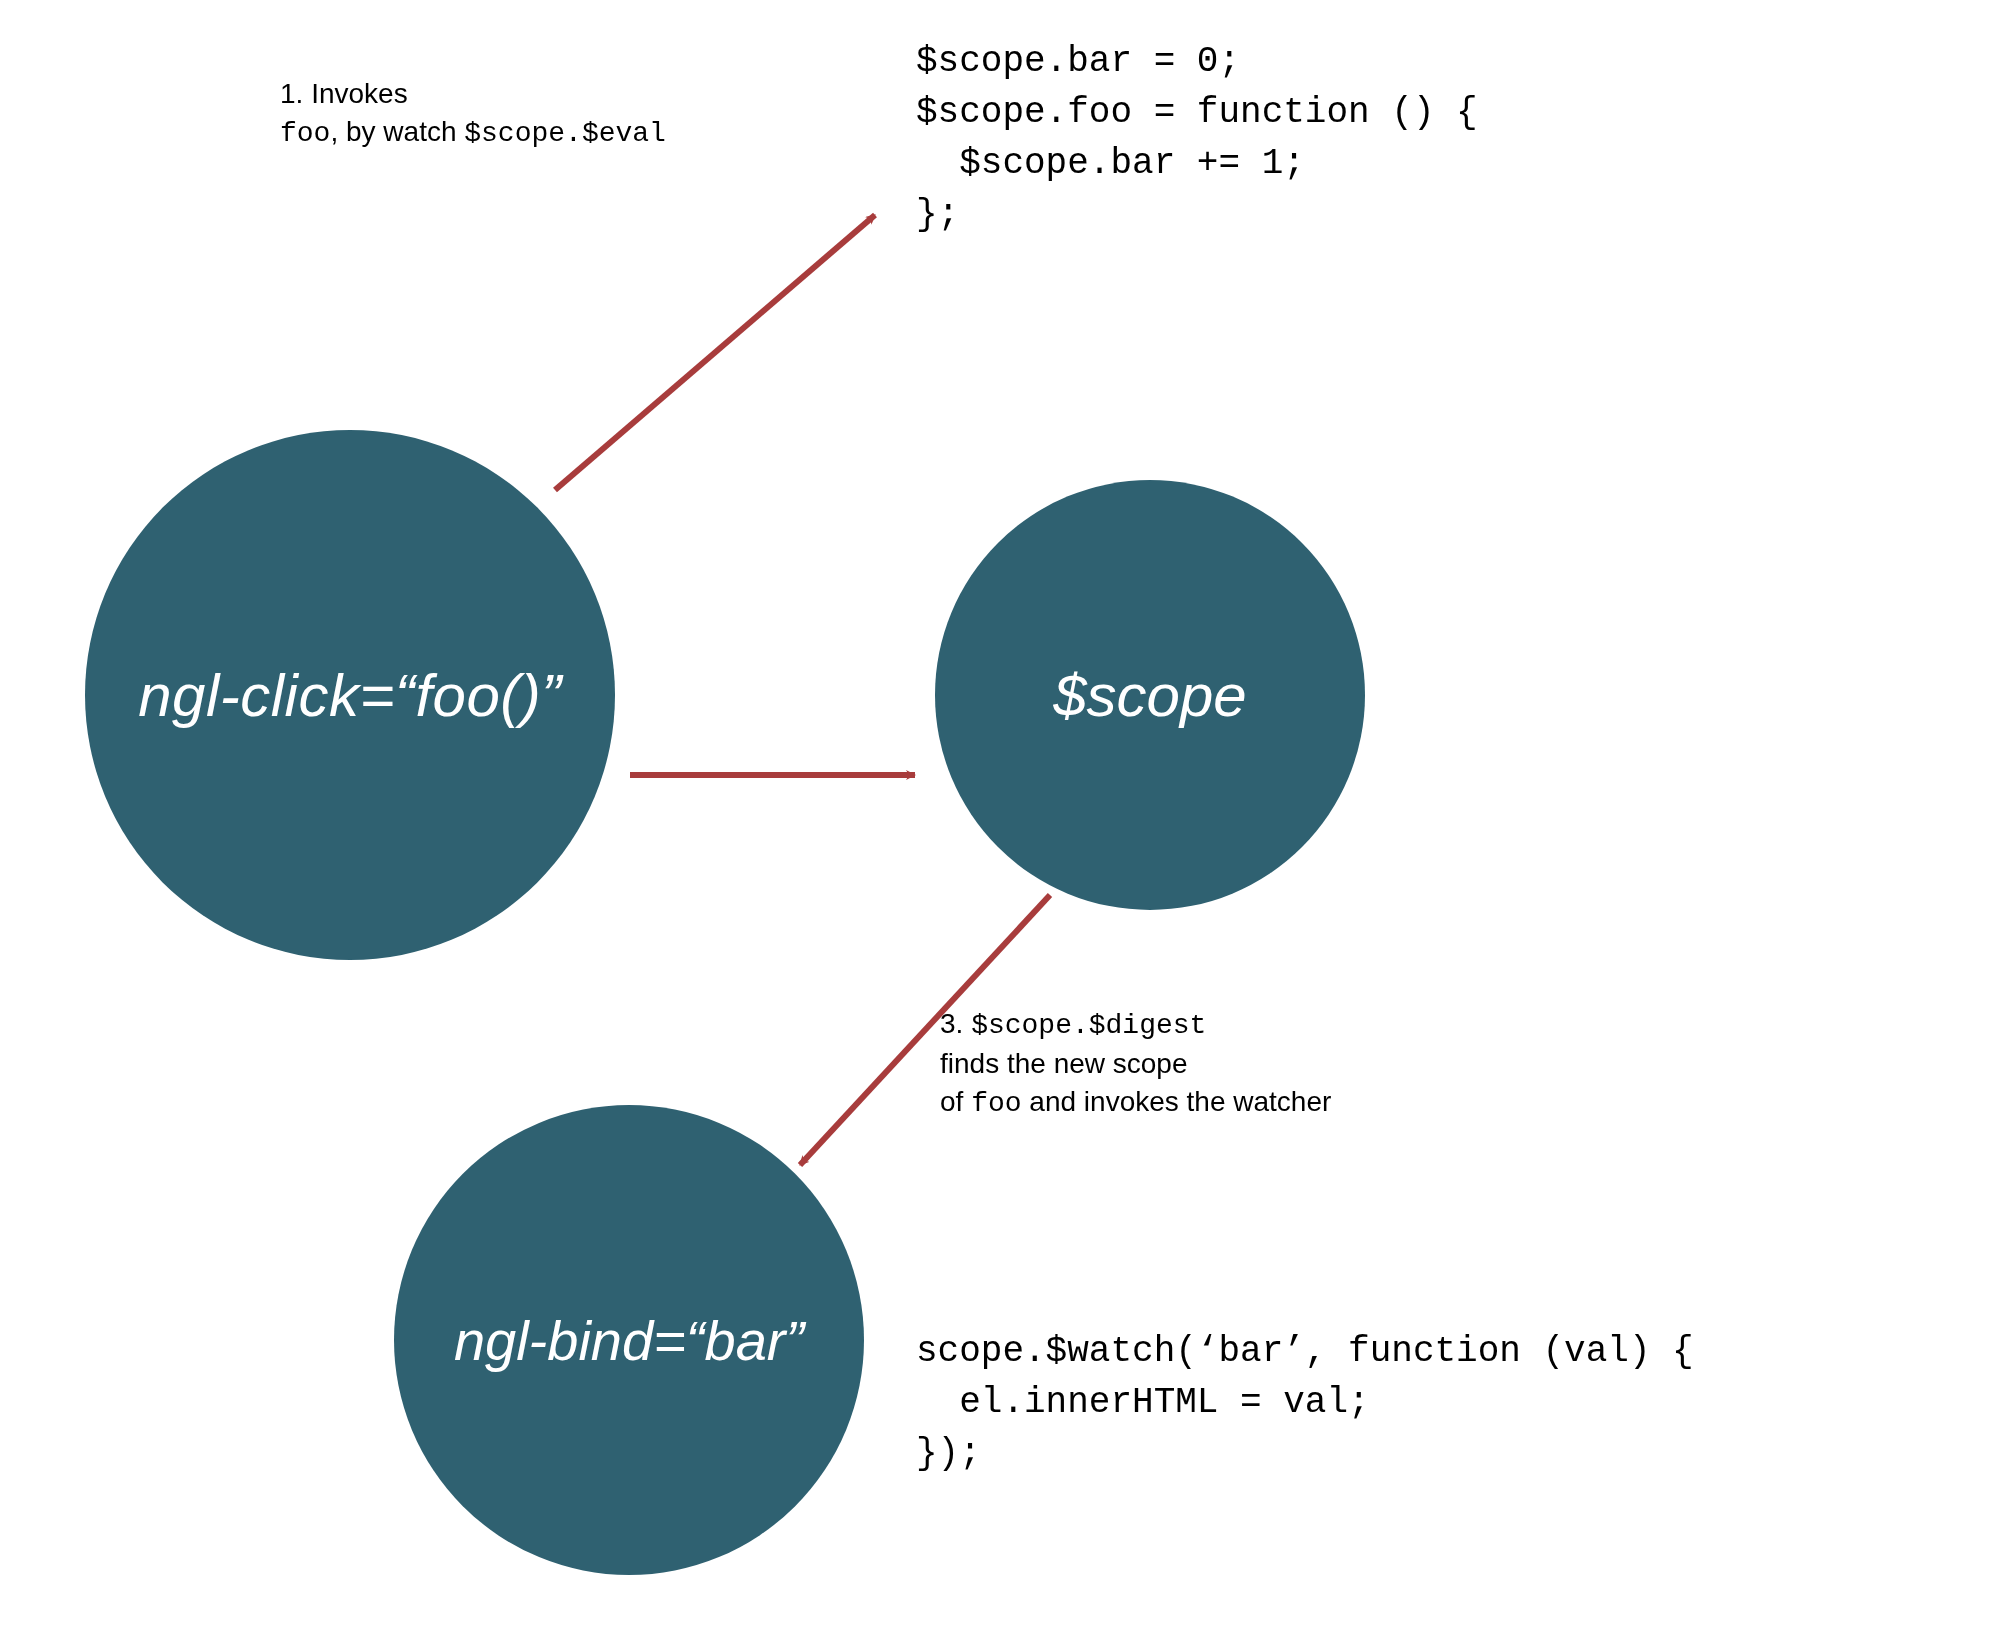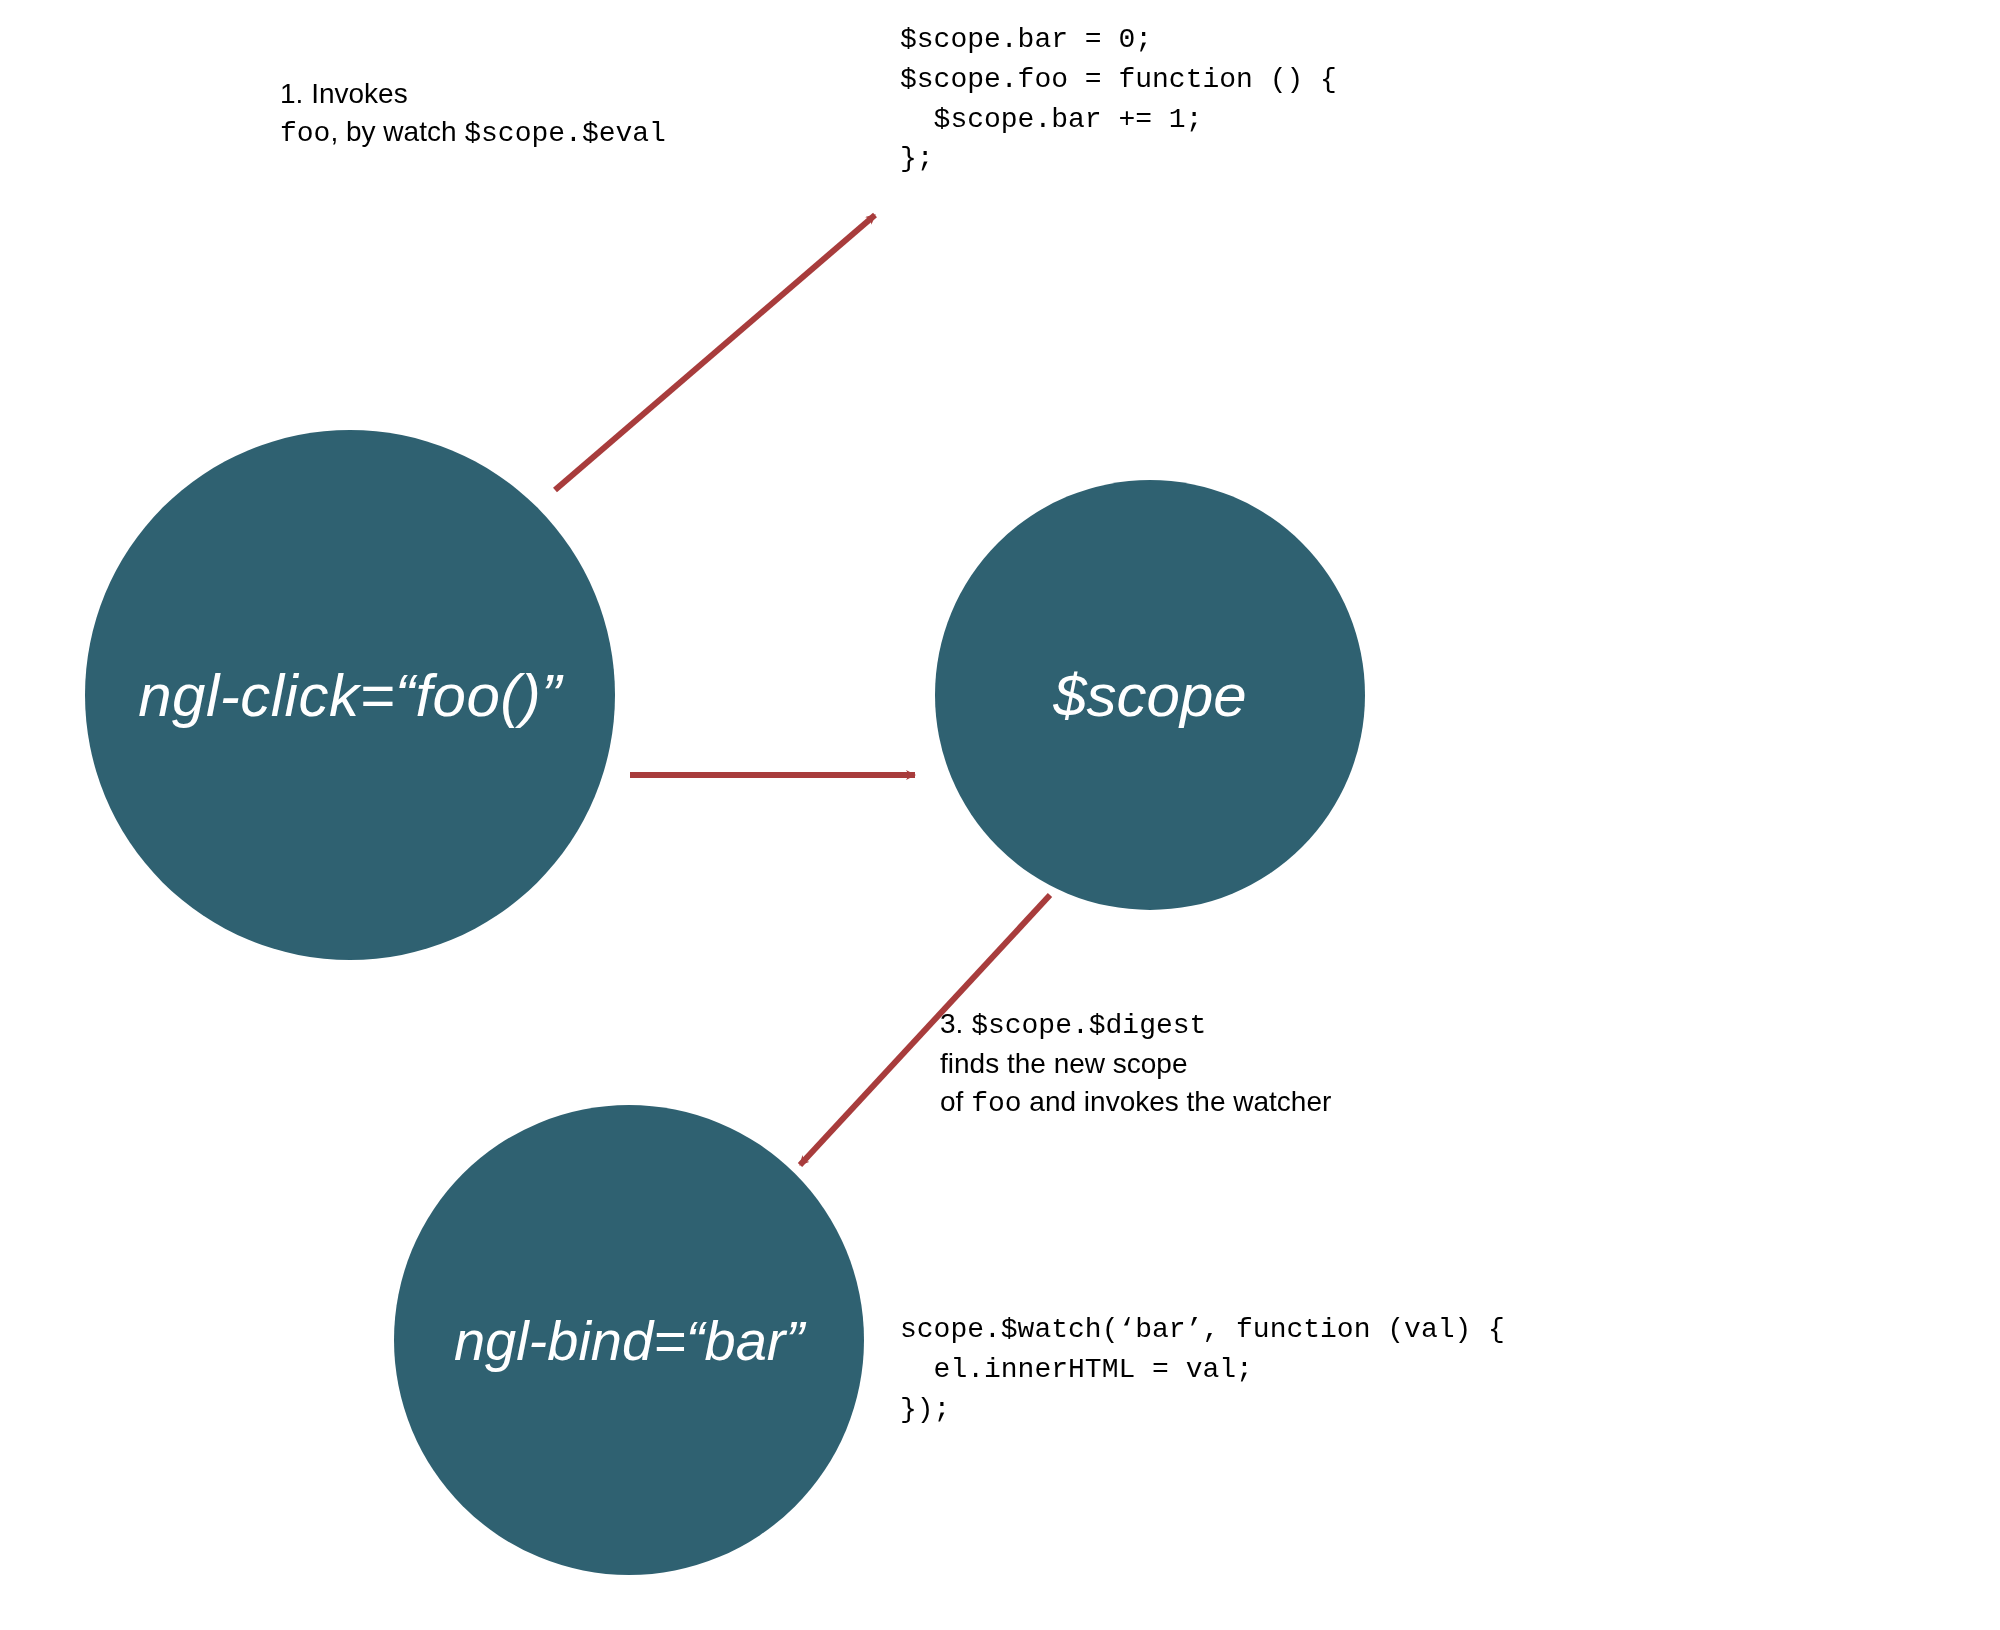--- a/index.html
+++ b/index.html
@@ -64,23 +64,23 @@
     font-size: 28px;
     line-height: 1.35;
     font-weight: 400;
     text-align: left;
   }
   .label .mono, .code .mono, pre.code {
     font-family: Menlo, Consolas, "Courier New", monospace;
   }
   pre.code {
     position: absolute;
-    margin: 0;
+    margin: 16px;
     color: #000000;
-    font-size: 28px;
+    font-size: 36px;
     line-height: 1.42;
     white-space: pre;
     font-weight: 400;
   }
   .label-1 { left: 280px; top: 75px; width: 820px; }
   .label-2 { left: 640px; top: 630px; width: 320px; }
   .label-3 { left: 940px; top: 1005px; width: 700px; }
   .code-top { left: 900px; top: 20px; }
   .code-bottom { left: 900px; top: 1310px; }
 </style>

